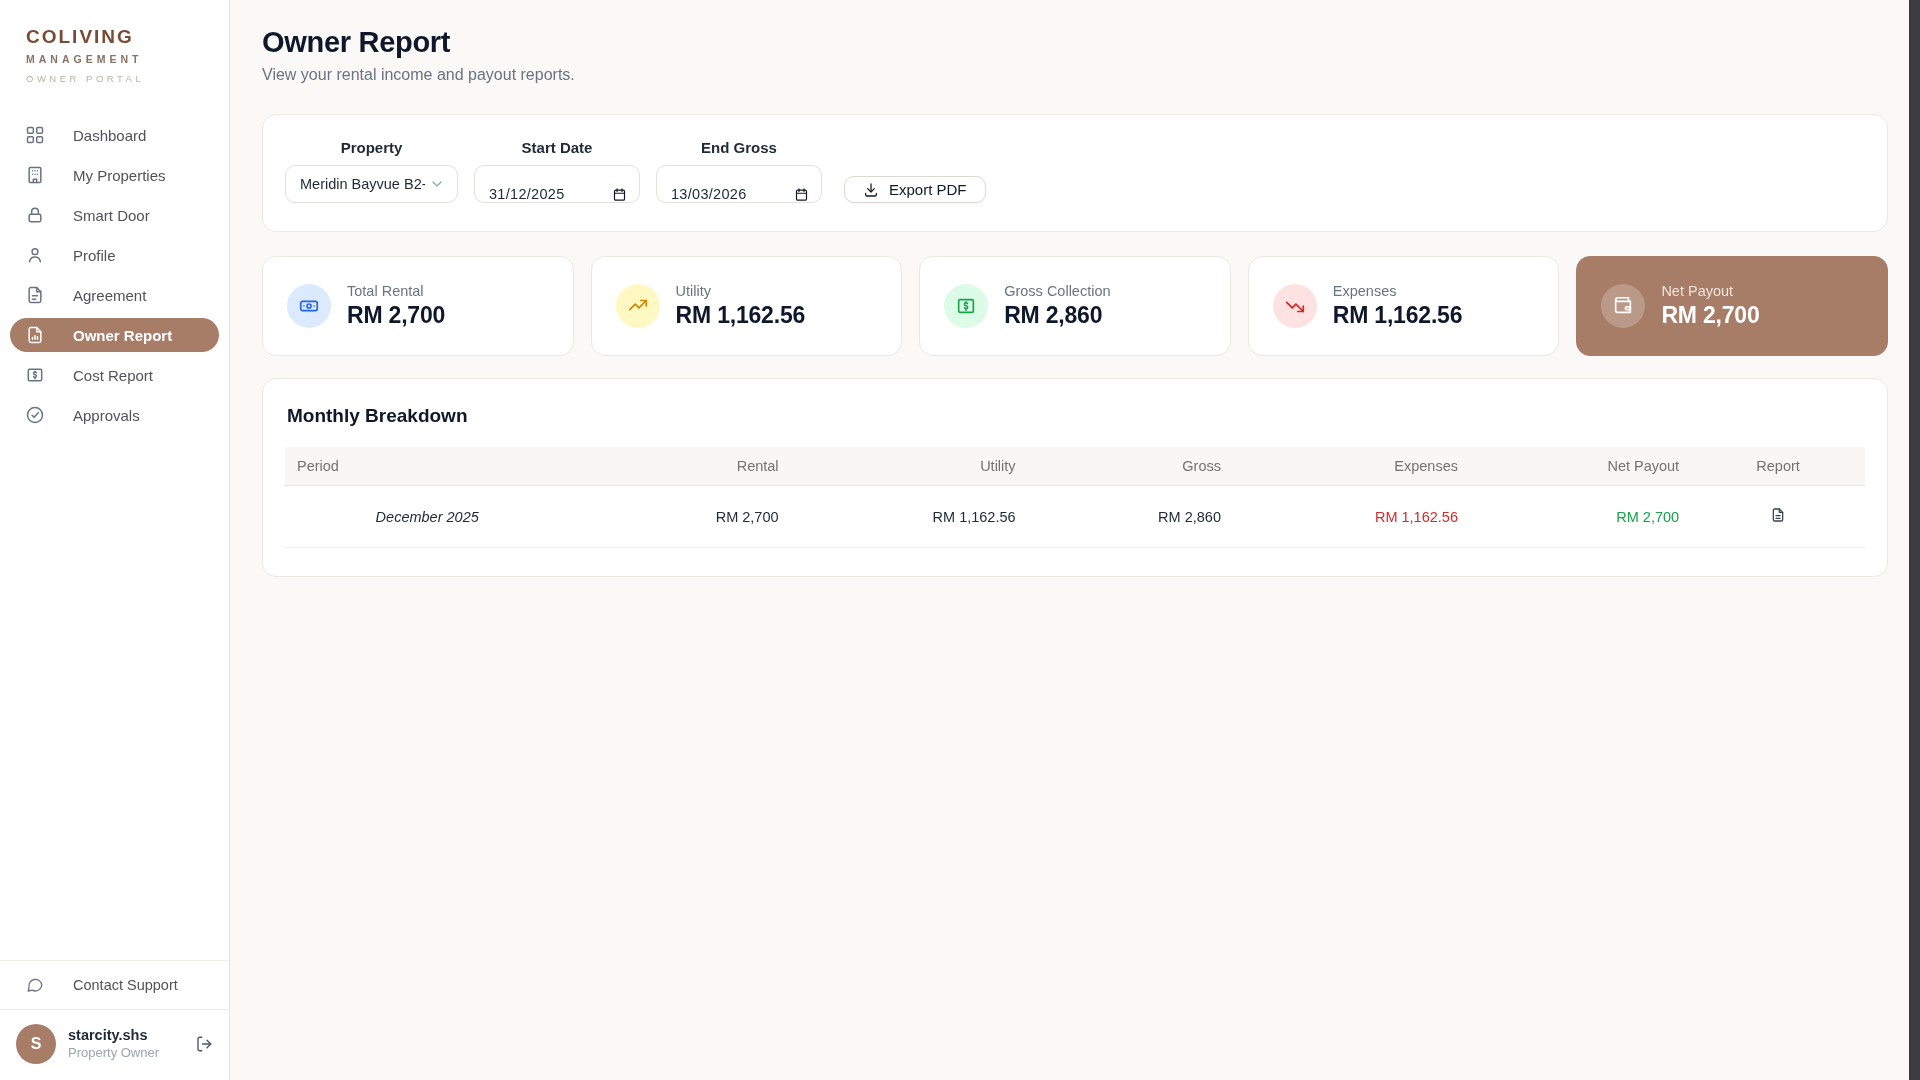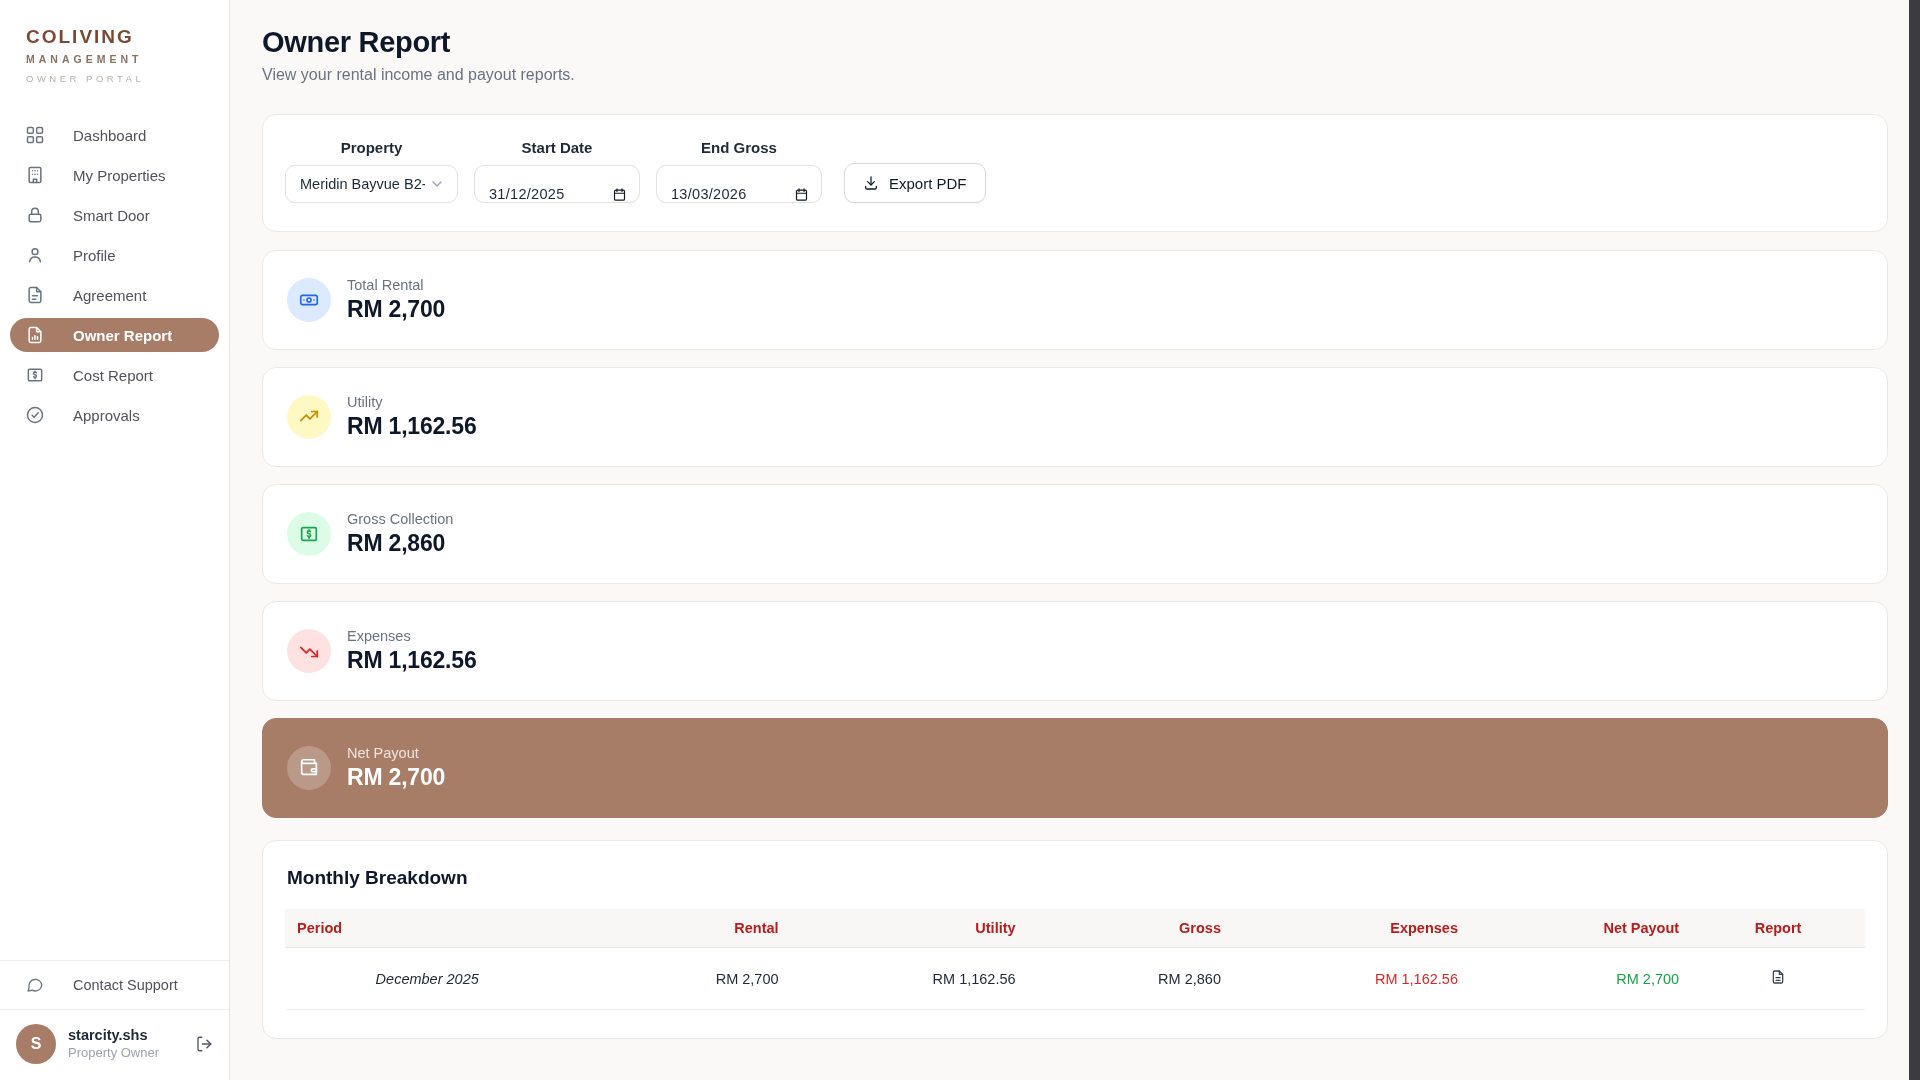--- a/index.html
+++ b/index.html
@@ -72,29 +72,29 @@
     height:38px; border:1px solid #e4e1dd; border-radius:10px; background:#fff;
     display:flex; align-items:center; font-size:14.5px; color:#1f2937;
     padding:0 12px 0 14px; cursor:pointer;
   }
   .select { width:173px; }
   .select .val { flex:1; overflow:hidden; white-space:nowrap; }
   .select .chev { width:16px; height:16px; color:#9ca3af; flex:none; margin-left:4px; }
   .dateinput { width:166px; justify-content:space-between; letter-spacing:0.3px;align-items:flex-end; }
   .dateinput .cal { width:15px; height:15px; color:#111827; flex:none; margin-left:10px; }
   .export-btn {
-    height:40px; border:1px solid #dcd9d4; border-radius:10px; background:#fff;
+    height:27px; border:1px solid #dcd9d4; border-radius:10px; background:#fff;
     display:flex; align-items:center; gap:10px; padding:0 18px;
     font-size:15px; font-weight:500; color:#111827; cursor:pointer;
     box-shadow:0 1px 2px rgba(0,0,0,0.04); margin-left:6px;
   }
   .export-btn svg { width:16px; height:16px; }
 
   
-  .stats { margin-top:18px; display:flex; gap:17px;flex-direction:column; }
+  .stats { margin-top:24px; display:flex; gap:17px; }
   .stat {
     flex:1; padding:26px 24px; display:flex; align-items:center; gap:16px;
   }
   .stat-ic {
     width:44px; height:44px; border-radius:50%;
     display:flex; align-items:center; justify-content:center; flex:none;
   }
   .stat-ic svg { width:22px; height:22px; }
   .stat-label { font-size:14.5px; color:#6b7280; }
   .stat-value { font-size:23px; font-weight:800; color:#0f172a; margin-top:3px; letter-spacing:-0.2px; }
@@ -106,21 +106,21 @@
   .stat.highlight .stat-label { color:#f1e4dc; }
   .stat.highlight .stat-value { color:#ffffff; }
   .c-brown { background:rgba(255,255,255,0.22); color:#ffffff; }
 
   
   .table-card { margin-top:22px; padding:26px 22px 28px; }
   .table-title { font-size:19px; font-weight:800; color:#0f172a; margin-bottom:20px; padding-left:2px; }
   table { width:100%; border-collapse:collapse; font-size:14.5px; }
   thead tr { background:#f8f7f5; }
   th {
-    padding:11px 12px; font-weight:700; color:#b91c1c; font-size:14.5px;
+    padding:11px 12px; font-weight:400; color:#737373; font-size:14.5px;
     text-align:right; white-space:nowrap;
   }
   th.left { text-align:left; }
   th.center { text-align:center; }
   thead tr { border-bottom:1px solid #e7e5e1; }
   td {
     padding:21px 12px; color:#1f2937; text-align:right; white-space:nowrap;
     border-bottom:1px solid #f0eeeb;
   }
   td.left { text-align:center;font-style:italic; }

